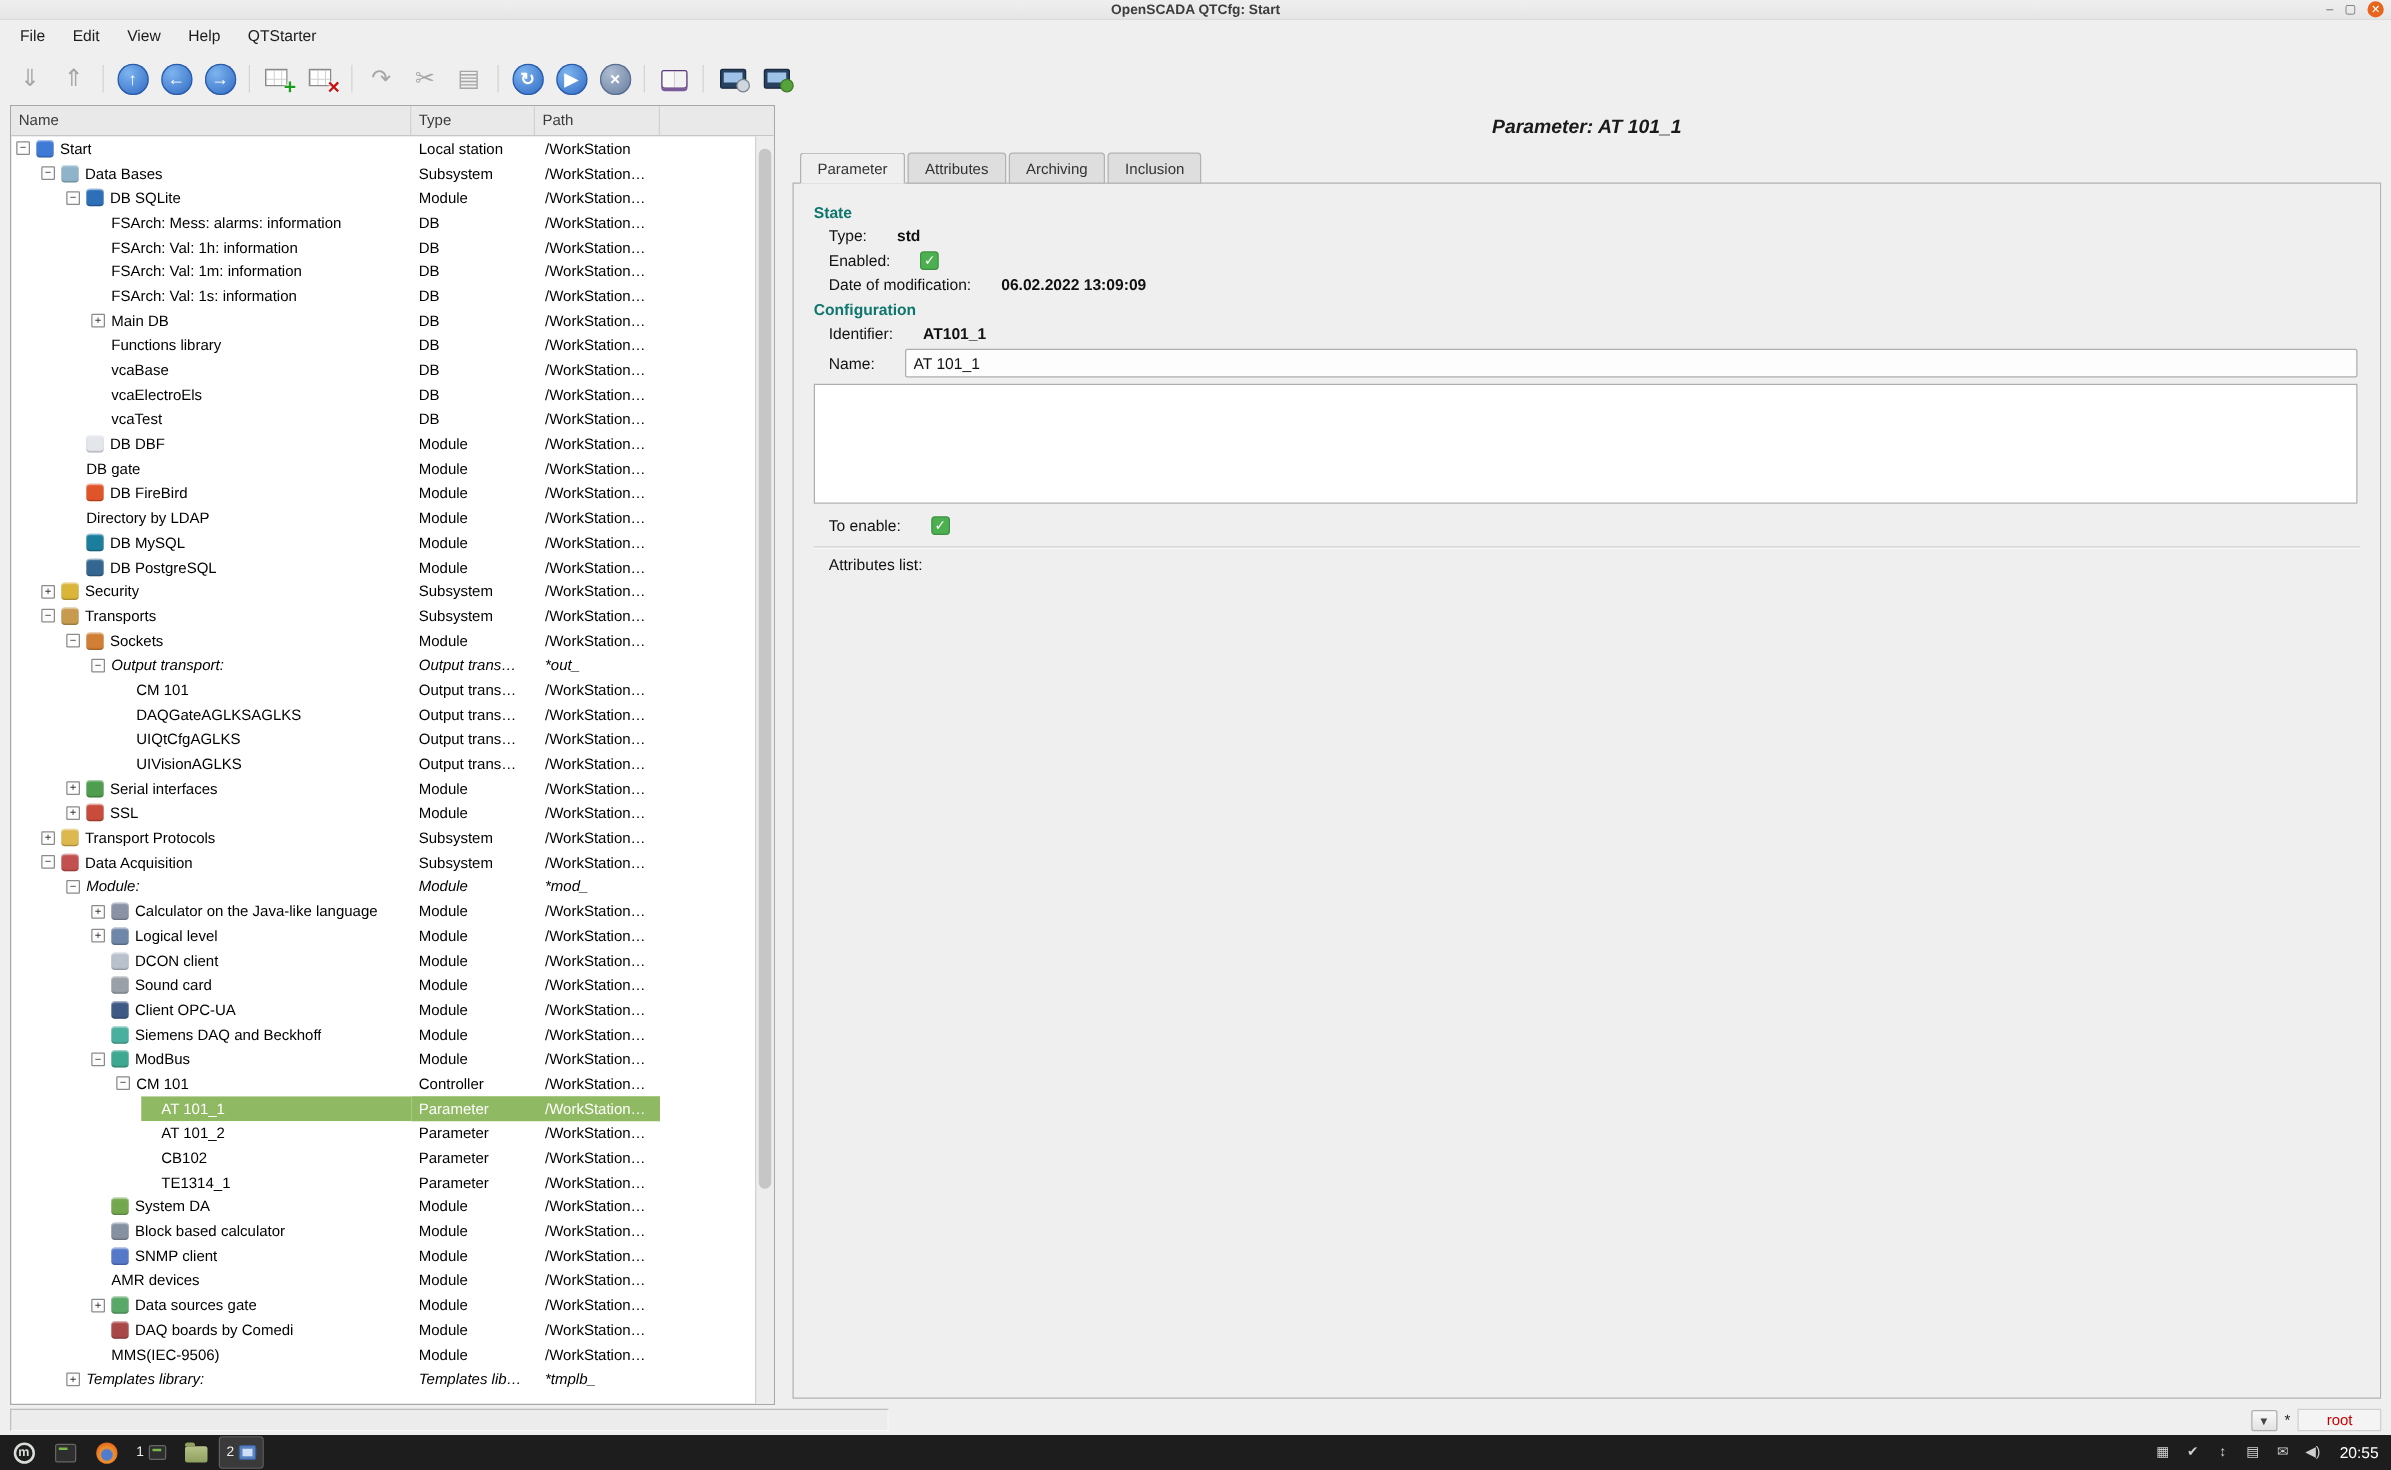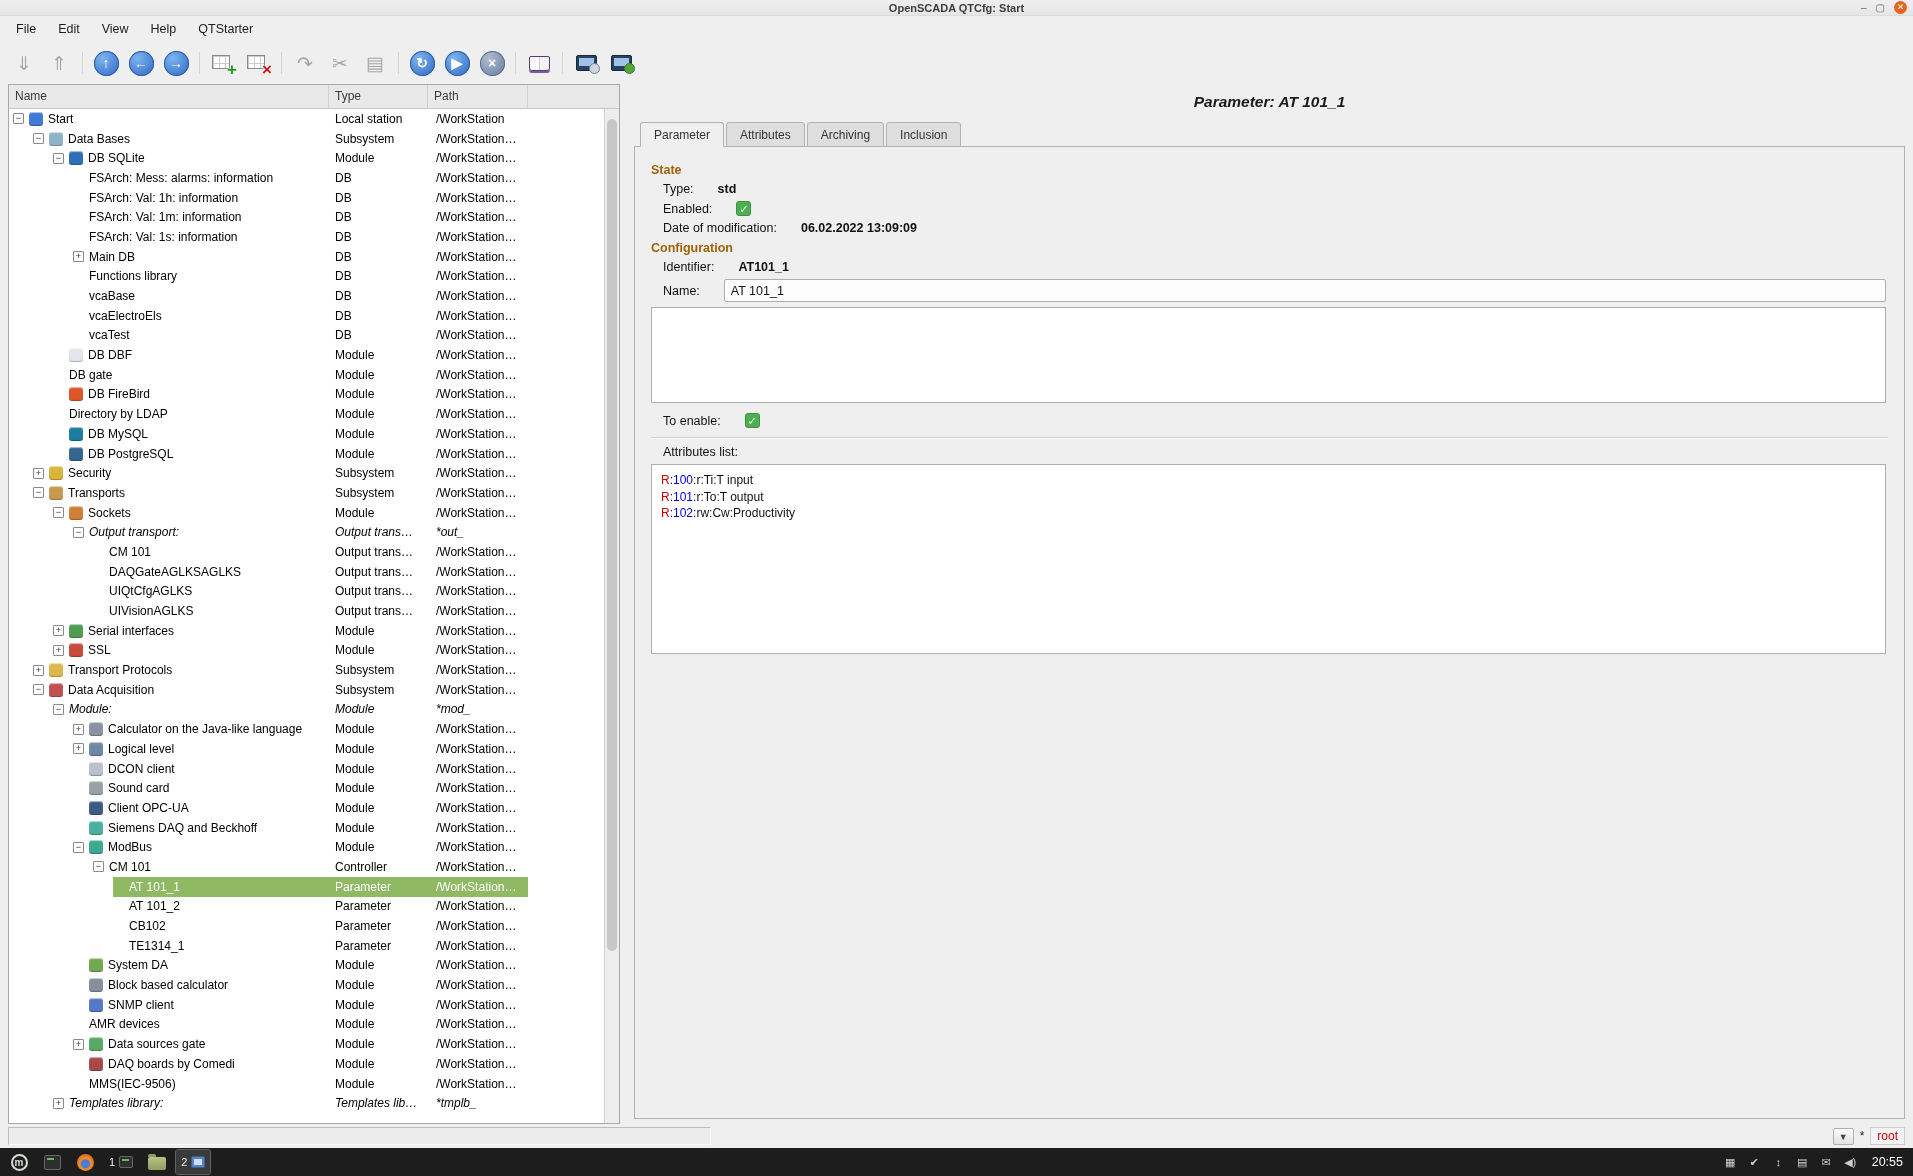--- a/index.html
+++ b/index.html
@@ -57,39 +57,39 @@
 .vscrollbar{flex:0 0 15px;background:#ededed;border-left:1px solid #d2d2d2;position:relative}
 .vthumb{position:absolute;left:2px;right:2px;top:1%;height:82%;background:#c6c6c6;border-radius:6px}
 .splitter{width:12px}
 
 .right-panel{flex:1;display:flex;flex-direction:column;overflow:hidden;padding-left:2px}
 .panel-title{text-align:center;font-size:15.5px;font-weight:bold;font-style:italic;color:#1a1a1a;padding:9px 0 11px}
 .tabbar{display:flex;padding-left:6px;margin-bottom:-1px;position:relative;z-index:2}
 .tab{padding:5px 13px 4px;font-size:12px;border:1px solid #b2b2b2;border-radius:3px 3px 0 0;background:#dedede;color:#333;margin-right:2px}
 .tab.active{background:#efefef;border-bottom-color:#efefef}
 .tab-frame{flex:1;border:1px solid #b2b2b2;margin-bottom:5px;padding:10px 16px 0 16px;overflow:hidden;background:#efefef}
-.section-title{font-weight:bold;font-size:12.5px;color:#a16207;margin:6px 0 5px}
+.section-title{font-weight:bold;font-size:12.5px;color:#0f766e;margin:6px 0 5px}
 .frow{display:flex;align-items:center;margin:5px 0 5px 12px;font-size:12.5px;gap:24px;color:#111}
 .bold{font-weight:bold}
 .checkbox{width:15px;height:15px;background:var(--chk,#4caf50);border:1px solid #3d9140;border-radius:3px;color:#fff;font-size:11px;line-height:14px;text-align:center;flex:0 0 15px}
 .name-row{margin-right:2px}
 .text-input{flex:1;height:23px;border:1px solid #aeaeae;border-radius:2px;background:#fdfdfd;font-size:12.5px;padding:0 6px;font-family:"Liberation Sans",sans-serif;color:#111}
 .desc-area{display:block;width:calc(100% - 2px);height:96px;border:1px solid #aeaeae;background:#fff;margin:3px 0 10px 0;resize:none;font-family:"Liberation Sans",sans-serif}
 .hsep{height:1px;background:#d2d2d2;box-shadow:0 1px 0 #fbfbfb;margin:9px 0 7px 0}
 .attr-list{height:190px;border:1px solid #aeaeae;background:#fff;margin:3px 2px 0 0;padding:7px 9px;font-size:12px;overflow:hidden}
 .attr-item{line-height:16.5px;color:#111}
 .attr-type{color:var(--atype,#cc0000)}
 .attr-addr{color:var(--aaddr,#0000cc)}
 
 .statusbar{flex:0 0 24px;display:flex;align-items:center;padding:0 8px;position:relative}
 .status-field{width:703px;height:18px;background:#ececec;border:1px solid;border-color:#bdbdbd #f7f7f7 #f7f7f7 #bdbdbd}
 .status-right{position:absolute;right:8px;display:flex;align-items:center;gap:6px}
 .combo-btn{width:21px;height:17px;border:1px solid #aeaeae;background:linear-gradient(#fafafa,#e2e2e2);font-size:9px;text-align:center;line-height:16px;color:#444;border-radius:2px}
 .mod-flag{font-size:12px;color:#222}
-.user-name{color:var(--usr,#cc0000);font-size:12px;padding:1px 6px;background:#f4f4f4;border:1px solid #cfcfcf}
+.user-name{color:var(--usr,#cc0000);font-size:12px;padding:1px 22px;background:#f4f4f4;border:1px solid #cfcfcf}
 
 .taskbar{position:absolute;left:0;right:0;bottom:0;height:28px;background:#1d1d1d;display:flex;align-items:center;padding:0 5px;gap:5px}
 .tb-item{height:24px;min-width:28px;display:flex;align-items:center;justify-content:center;gap:4px;border-radius:2px;padding:0 5px}
 .tb-item.active{background:#3a3a3a;outline:1px solid #606060}
 .mint-logo{width:17px;height:17px;border:2px solid #d9ded9;border-radius:50%;color:#d9ded9;font-size:10px;font-weight:bold;display:flex;align-items:center;justify-content:center}
 .term-ic{width:17px;height:15px;background:#2e2e2e;border:1px solid #666;border-radius:2px;position:relative}
 .term-ic::after{content:"";position:absolute;left:2px;top:2px;width:7px;height:2px;background:#7ab648}
 .term-ic.small{width:14px;height:12px}
 .ff-ic{width:17px;height:17px;border-radius:50%;background:radial-gradient(circle at 50% 58%,#4f7bd0 0 30%,#f0902a 42%,#e2591b 85%)}
 .folder-ic{width:18px;height:13px;background:linear-gradient(#b6c188,#8fa05e);border-radius:2px;position:relative;margin-top:3px}
@@ -868,25 +868,20 @@
           <textarea class="desc-area" style=""></textarea>
 
           <div class="frow">
             <span>To enable:</span>
             <span class="checkbox">✓</span>
           </div>
           <div class="hsep"></div>
           <div class="frow">
             <span>Attributes list:</span>
           </div>
-          <div class="attr-list">
-              <div class="attr-item"><span class="attr-type">R</span>:<span class="attr-addr">100</span>:r:Ti:T input</div>
-              <div class="attr-item"><span class="attr-type">R</span>:<span class="attr-addr">101</span>:r:To:T output</div>
-              <div class="attr-item"><span class="attr-type">R</span>:<span class="attr-addr">102</span>:rw:Cw:Productivity</div>
-            </div>
 
         </div>
       </div>
     </div>
 
     <div class="statusbar">
       <div class="status-field"></div>
       <div class="status-right">
         <span class="combo-btn">▼</span>
         <span class="mod-flag">*</span>

